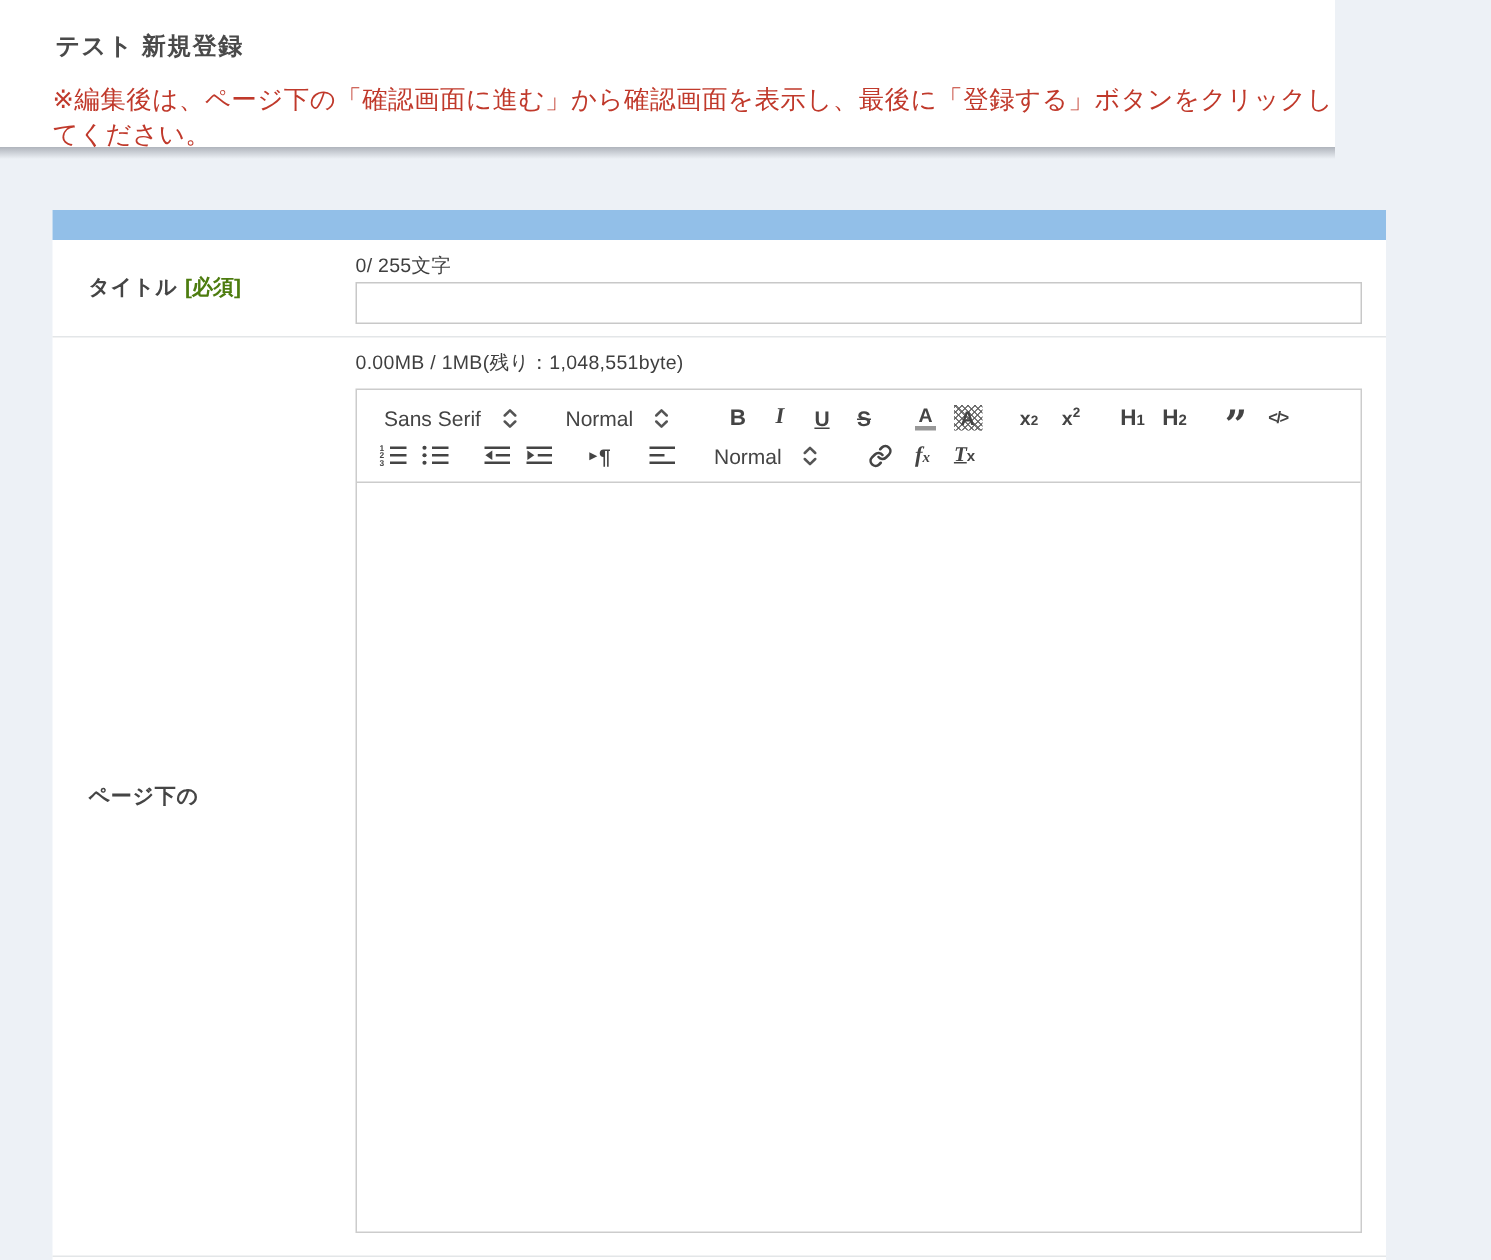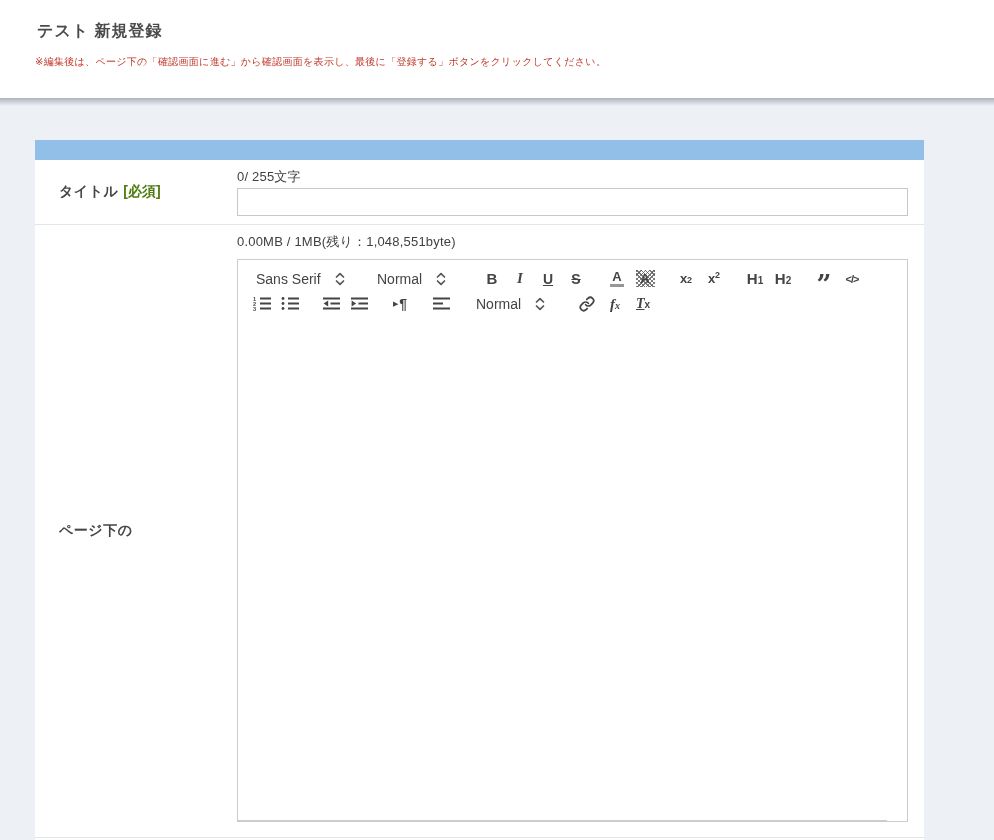--- a/index.html
+++ b/index.html
@@ -5,34 +5,34 @@
   * { margin:0; padding:0; box-sizing:border-box; }
   html,body { width:994px; height:840px; overflow:hidden; }
   body {
     position:relative;
     background:#edf1f6;
     font-family:"Liberation Sans","DejaVu Sans",sans-serif;
     color:#444;
   }
   
   .app-header {
-    position:absolute; top:0; left:0; width:994px; height:98px;
+    position:absolute; top:0; left:0; width:890px; height:98px;
     background:#ffffff; z-index:3;
   }
   .app-header::after {
     content:""; position:absolute; left:0; right:0; top:98px; height:8px;
     background:linear-gradient(to bottom, rgba(125,130,140,.55), rgba(125,130,140,0));
   }
   .page-title {
     position:absolute; left:37px; top:21px;
     font-size:16px; font-weight:bold; color:#4a4a4a; letter-spacing:1px;
   }
   .page-note {
     position:absolute; left:35px; top:55px;
-    font-size:10px; color:#c0392b; letter-spacing:.3px;
+    font-size:17px; color:#c0392b; letter-spacing:.3px;
   }
   
   .panel {
     position:absolute; left:35px; top:140px; width:889px; height:700px;
     background:#ffffff; display:flex; flex-direction:column;
   }
   .accent-bar { height:20px; background:#92bfe8; flex:none; }
   .form-row { display:flex; border-bottom:1px solid #e3e6e8; }
   .row-title { height:65px; flex:none; }
   .row-content { height:613px; flex:none; }
@@ -44,21 +44,21 @@
   .required-badge { color:#4d7c0f; font-weight:bold; margin-left:5px; font-size:14px; }
   .content-col { flex:1; padding:8px 16px 0 0; display:flex; flex-direction:column; }
   .counter { font-size:13px; color:#3f3f3f; text-align:left; margin-bottom:2px; letter-spacing:.2px; }
   .title-input {
     width:100%; height:28px; border:1px solid #c8c8c8; background:#fff;
     font-size:13px; padding:0 7px; outline:none;
     font-family:"Liberation Sans","DejaVu Sans",sans-serif;
   }
   .row-content .counter { margin-bottom:8px; }
   
-  .editor { border:1px solid #ccc; height:563px; display:flex; background:#fff; }
+  .editor { border:1px solid #ccc; height:563px; display:flex; flex-direction:column; background:#fff; }
   .ql-toolbar { border-bottom:1px solid #ccc; padding:6px 8px 5px 10px; flex:none; }
   .tb-row { display:flex; align-items:center; height:25px; }
   .tb-group { display:flex; align-items:center; margin-right:13px; }
   .tb-btn {
     width:28px; height:24px; display:flex; align-items:center; justify-content:center;
     background:none; border:none; cursor:pointer; color:#444; padding:0;
     font-family:"Liberation Sans","DejaVu Sans",sans-serif;
   }
   .tb-picker {
     display:flex; align-items:center; cursor:pointer; color:#444;

